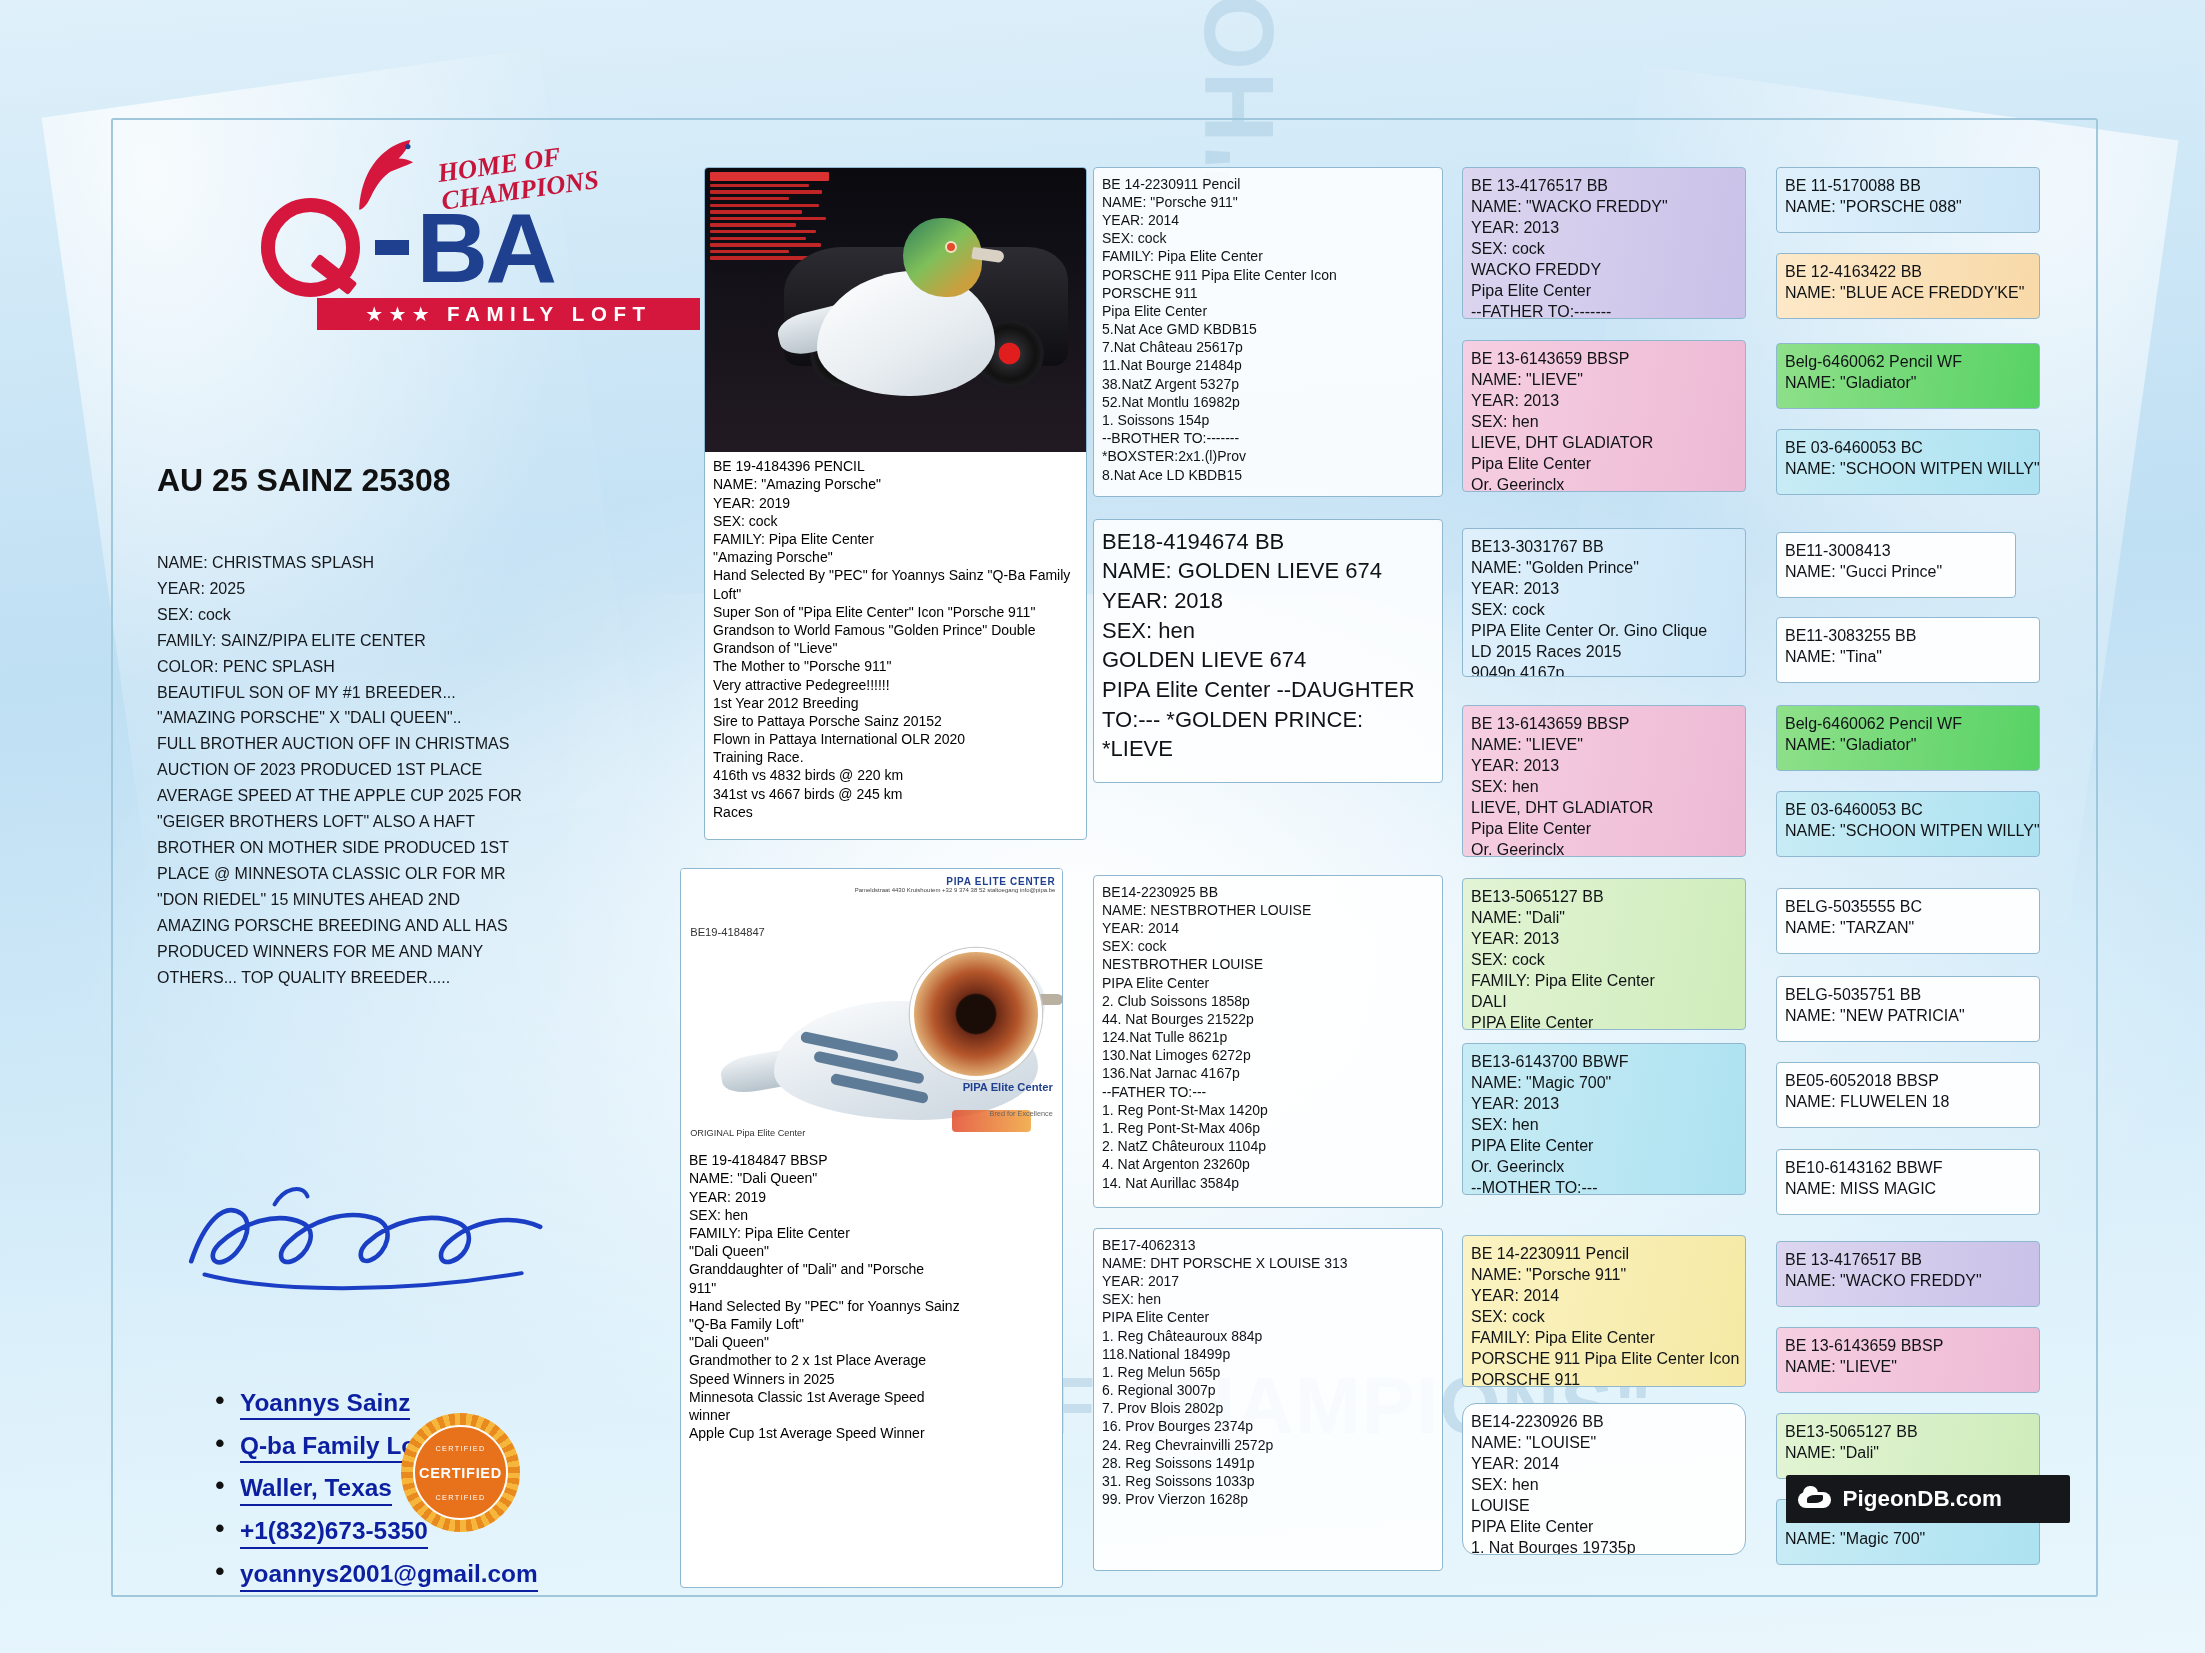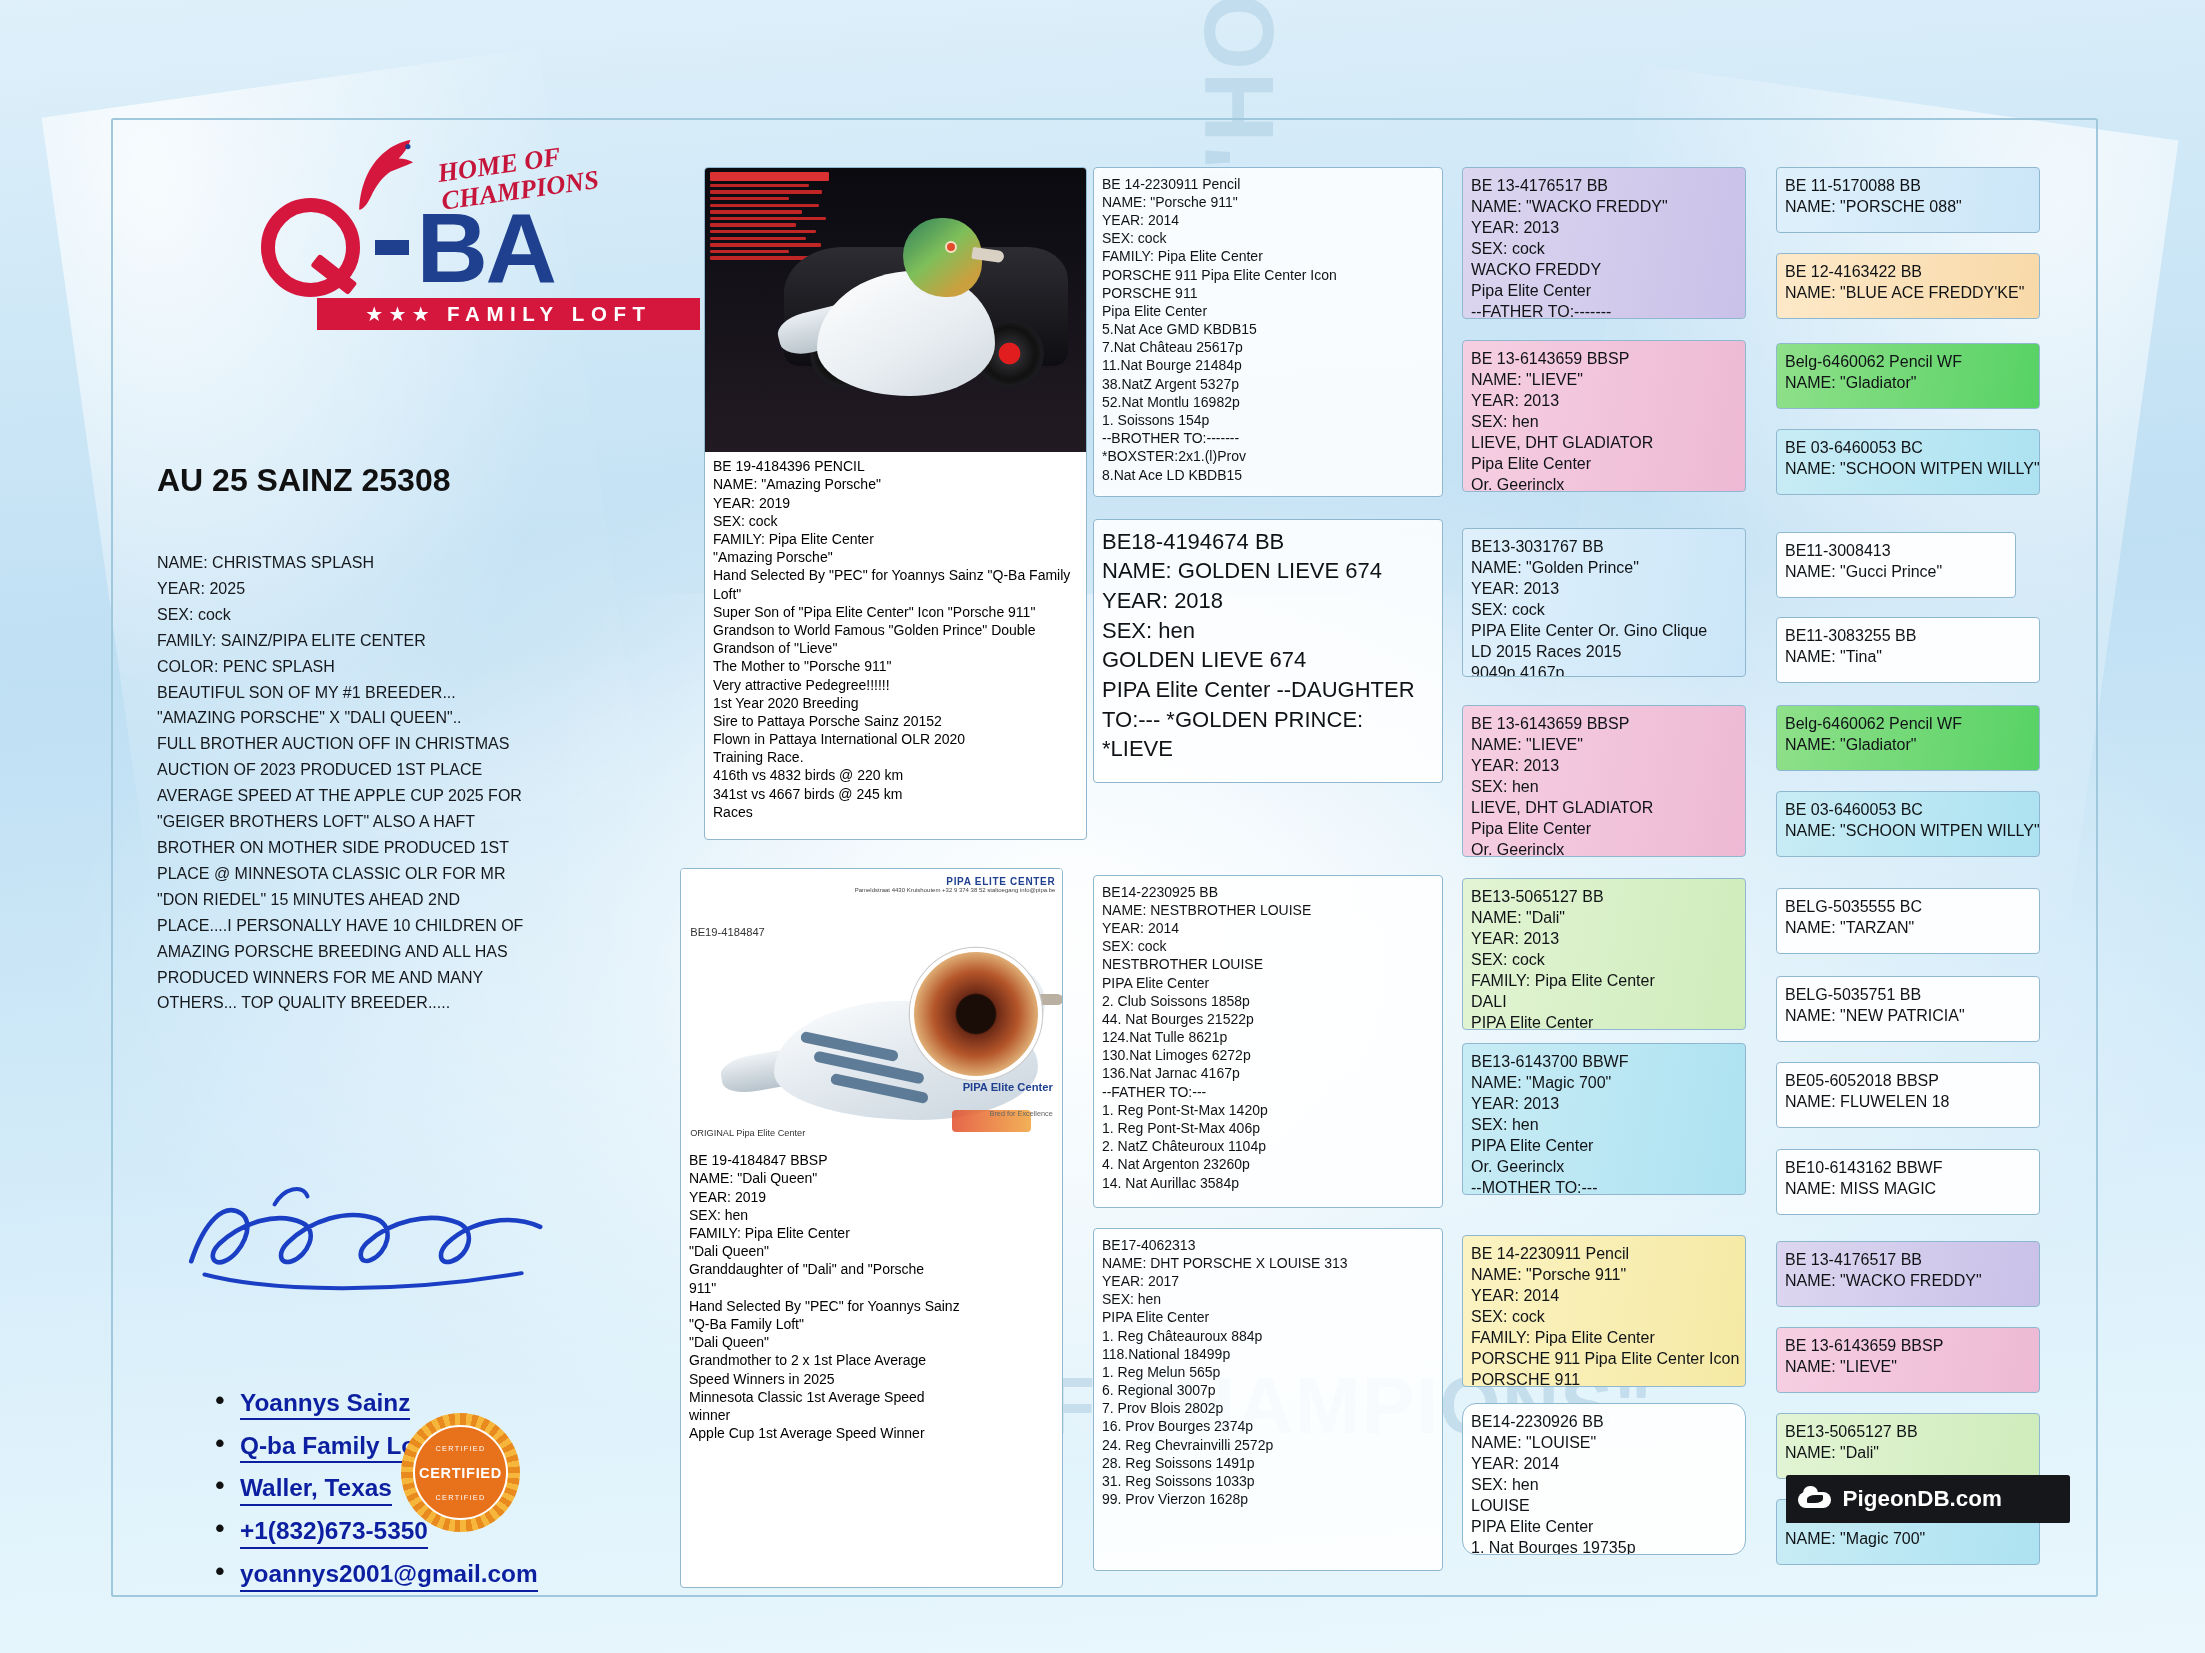--- a/index.html
+++ b/index.html
@@ -276,21 +276,20 @@
     <div class="ln">COLOR: PENC SPLASH</div>
     <div class="ln">BEAUTIFUL SON OF MY #1 BREEDER...</div>
     <div class="ln">"AMAZING PORSCHE" X "DALI QUEEN"..</div>
     <div class="ln">FULL BROTHER AUCTION OFF IN CHRISTMAS</div>
     <div class="ln">AUCTION OF 2023 PRODUCED 1ST PLACE</div>
     <div class="ln">AVERAGE SPEED AT THE APPLE CUP 2025 FOR</div>
     <div class="ln">"GEIGER BROTHERS LOFT" ALSO A HAFT</div>
     <div class="ln">BROTHER ON MOTHER SIDE PRODUCED 1ST</div>
     <div class="ln">PLACE @ MINNESOTA CLASSIC OLR FOR  MR</div>
     <div class="ln">"DON RIEDEL" 15 MINUTES AHEAD 2ND</div>
-    <div class="ln">PLACE....I PERSONALLY HAVE 10 CHILDREN OF</div>
     <div class="ln">AMAZING PORSCHE BREEDING AND ALL HAS</div>
     <div class="ln">PRODUCED WINNERS FOR ME AND MANY</div>
     <div class="ln">OTHERS... TOP QUALITY BREEDER.....</div>
   </div>
 
 <div id="signature">
   <svg viewBox="0 0 640 210">
     <path d="M20 150 C40 90 70 60 96 78 C118 94 96 140 70 150 C52 157 46 140 62 124 C96 92 150 74 188 92 C214 104 196 142 172 150 C154 156 150 138 166 122 C200 88 256 70 300 86 C330 98 316 138 292 148 C276 155 270 138 286 122 C320 90 380 74 424 92 C452 104 440 142 414 150 C396 156 392 138 408 122 C444 88 504 78 548 98" fill="none" stroke="#1b3fc4" stroke-width="7" stroke-linecap="round"></path>
     <path d="M40 170 C140 196 330 200 520 168" fill="none" stroke="#1b3fc4" stroke-width="6" stroke-linecap="round"></path>
     <path d="M146 64 C160 40 188 32 196 52" fill="none" stroke="#1b3fc4" stroke-width="6" stroke-linecap="round"></path>
@@ -352,21 +351,21 @@
       <div class="ln">SEX: cock</div>
       <div class="ln">FAMILY: Pipa Elite Center</div>
       <div class="ln">"Amazing Porsche"</div>
       <div class="ln">Hand Selected By "PEC" for Yoannys Sainz "Q-Ba Family</div>
       <div class="ln">Loft"</div>
       <div class="ln">Super Son of "Pipa Elite Center" Icon "Porsche 911"</div>
       <div class="ln">Grandson to World Famous "Golden Prince" Double</div>
       <div class="ln">Grandson of "Lieve"</div>
       <div class="ln">The Mother to "Porsche 911"</div>
       <div class="ln">Very attractive Pedegree!!!!!!</div>
-      <div class="ln">1st Year 2020 Breeding</div>
+      <div class="ln">1st Year 2012 Breeding</div>
       <div class="ln">Sire to Pattaya Porsche Sainz 20152</div>
       <div class="ln">Flown in Pattaya International OLR 2020</div>
       <div class="ln">Training Race.</div>
       <div class="ln">416th vs 4832 birds @ 220 km</div>
       <div class="ln">341st vs 4667 birds @ 245 km</div>
       <div class="ln">Races</div>
     </div>
 </div>
 
 <div class="photocard" id="card-dam-photo" style="left:680px; top:868px; width:383px; height:720px;">

